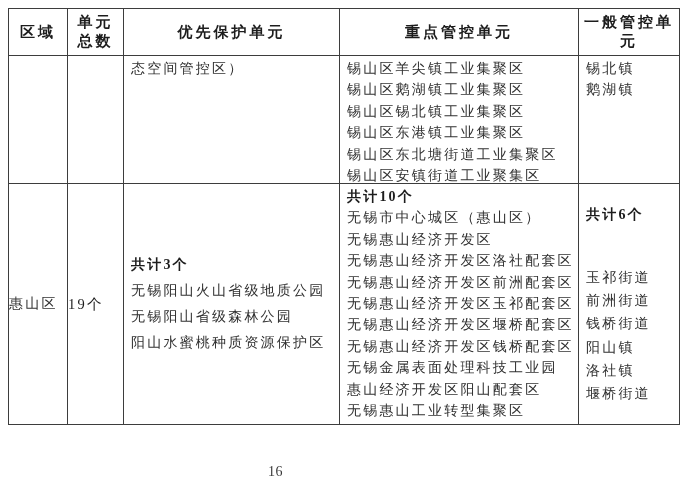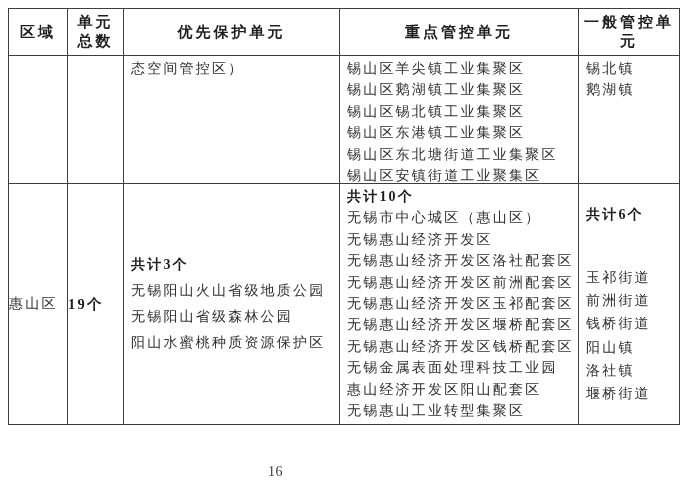--- a/index.html
+++ b/index.html
@@ -58,21 +58,21 @@
     display: flex;
     align-items: center;
     justify-content: flex-start;
     text-align: center;
     padding: 0;
   }
   .lh21, .lh21 .line { line-height: 21.4px; }
   .lh23, .lh23 .line { line-height: 23.2px; gap: 40px; }
   .lh26, .lh26 .line { line-height: 26px; }
   .sum { font-weight: bold; color: #1d1d1d; }
-  .bold { font-weight: bold; color: #1d1d1d; font-size: 14.5px; }
+  .bold { font-weight: normal; color: #1d1d1d; font-size: 14.5px; }
   .pageno {
     position: absolute;
     left: 0; right: 0;
     top: 464px;
     text-align: center;
     font-size: 14px;
     letter-spacing: 0.5px;
     color: #3a3a3a;
   }
 </style>

